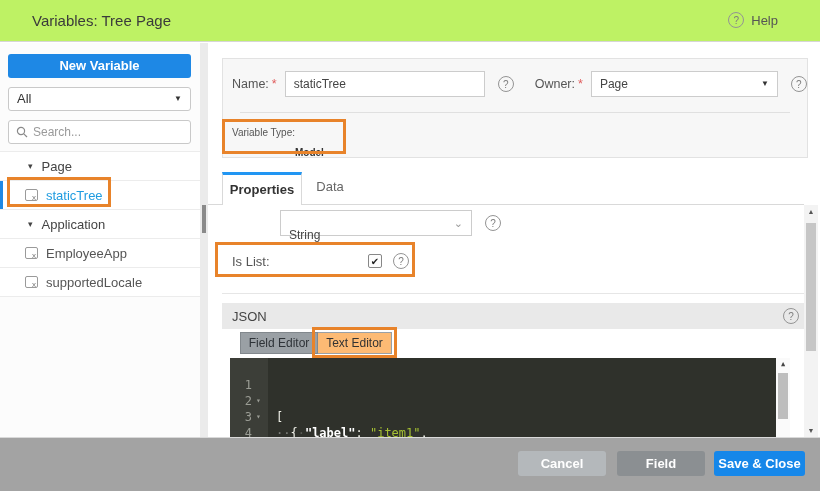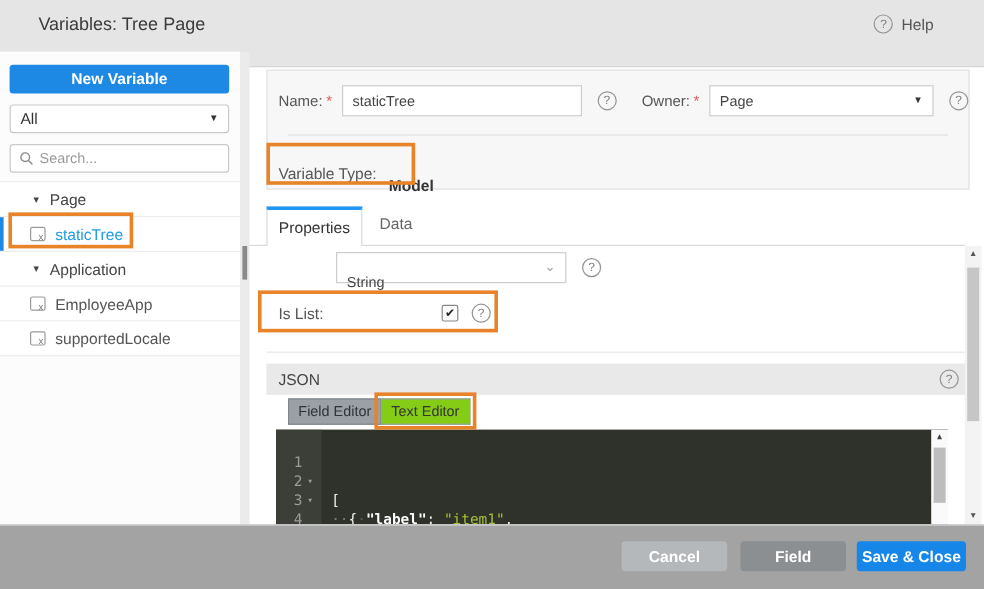--- a/index.html
+++ b/index.html
@@ -1,21 +1,21 @@
 <!DOCTYPE html>
 <html><head>
 <meta charset="utf-8">
 <style>
   * { margin:0; padding:0; box-sizing:border-box; }
   html,body { background:#fff; }
   body { font-family:"Liberation Sans", sans-serif; }
   #app { position:relative; width:820px; height:491px; background:#fff; overflow:hidden; }
 
   
-  .header { position:absolute; left:0; top:0; width:820px; height:56px; background:#e5e5e5; border-bottom:1px solid #d6d6d6; }
+  .header { position:absolute; left:0; top:0; width:820px; height:42px; background:#bef264; border-bottom:1px solid #d6d6d6; }
   .title { position:absolute; left:32px; top:0; line-height:42px; font-size:15px; color:#3b3b3b; }
   .help { position:absolute; right:42px; top:12px; display:flex; align-items:center; gap:7px; color:#555; font-size:13px; cursor:pointer; }
   .qicon { display:inline-flex; width:16px; height:16px; border:1px solid #949494; border-radius:50%; align-items:center; justify-content:center; font-size:10px; color:#7d7d7d; background:transparent; flex:none; }
 
   
   .sidebar { position:absolute; left:0; top:43px; width:200px; height:394px; background:#fcfcfc; }
   .btn-new { position:absolute; left:8px; top:11px; width:183px; height:24px; background:#1e88e5; color:#fff; font-size:13px; font-weight:bold; border-radius:3px; text-align:center; line-height:24px; cursor:pointer; }
   .filter { position:absolute; left:8px; top:44px; width:183px; height:24px; border:1px solid #c9c9c9; border-radius:3px; background:#fff; font-size:13px; color:#333; line-height:22px; padding:0 8px; cursor:pointer; }
   .filter .caret { position:absolute; right:8px; top:0; line-height:22px; font-size:8px; color:#333; }
   .search { position:absolute; left:8px; top:77px; width:183px; height:24px; border:1px solid #c9c9c9; border-radius:3px; background:#fff; display:flex; align-items:center; padding:0 7px; gap:5px; }
@@ -35,46 +35,46 @@
   
   .infobox { position:absolute; left:222px; top:58px; width:586px; height:100px; background:#f7f7f7; border:1px solid #e2e2e2; }
   .row1 { position:absolute; left:232px; top:71px; height:26px; display:flex; align-items:center; font-size:12.5px; color:#555; }
   .star { color:#e05c5c; margin-left:3px; }
   .tinput { width:200px; height:26px; border:1px solid #ccc; background:#fff; font-size:12px; color:#444; padding:0 8px; margin-left:8px; font-family:inherit; outline:none; }
   .fselect { position:relative; width:187px; height:26px; border:1px solid #ccc; background:#fff; font-size:12px; color:#444; line-height:24px; padding:0 8px; margin-left:8px; cursor:pointer; }
   .fselect .caret { position:absolute; right:8px; top:0; line-height:24px; font-size:8px; color:#333; }
   .mlicon { margin-left:13px; cursor:pointer; }
   .owner-label { margin-left:21px; }
   .hr1 { position:absolute; left:240px; top:112px; width:550px; border-top:1px solid #e0e0e0; }
-  .vtype-row { position:absolute; left:232px; top:127px; display:flex; gap:10px; font-size:13px; color:#555; align-items:center; }
+  .vtype-row { position:absolute; left:232px; top:127px; display:flex; font-size:10px; color:#555; }
   .vtype-row .val { font-weight:bold; color:#333;margin-top:20px; }
 
   
   .tabs { position:absolute; left:208px; top:172px; width:596px; height:33px; border-bottom:1px solid #d9d9d9; }
   .tab { position:absolute; top:0; height:33px; line-height:30px; text-align:center; font-size:13px; cursor:pointer; }
-  .tab.active { left:14px; width:80px; background:#fff; border:1px solid #d9d9d9; border-bottom:none; border-top:3px solid #2196f3; color:#333; }
+  .tab.active { left:14px; width:80px; background:#fff; border:1px solid #d9d9d9; border-bottom:none; border-top:3px solid #2196f3; color:#333;font-weight:bold; }
   .tab.inactive { left:94px; width:56px; color:#666; }
 
   
   .prow { position:absolute; left:232px; height:26px; display:flex; align-items:center; font-size:13px; color:#555; }
   .type-row { top:210px; }
   .islist-row { top:248px; }
   .plabel { width:136px; flex:none; }
   .pselect { position:relative; width:192px; height:26px; border:1px solid #ccc; background:#fff; font-size:12px; color:#444; line-height:24px; padding:12px 8px; cursor:pointer;margin-left:48px; }
   .pselect .chev { position:absolute; right:8px; top:0; line-height:24px; font-size:11px; color:#999; }
   .checkbox { width:14px; height:14px; border:1px solid #878787; border-radius:2px; background:#fdfdfd; display:flex; align-items:center; justify-content:center; font-size:10px; color:#222; cursor:pointer; }
   .cbicon { margin-left:11px; cursor:pointer; }
   .hr2 { position:absolute; left:222px; top:293px; width:582px; border-top:1px solid #e6e6e6; }
 
   
   .json-header { position:absolute; left:222px; top:303px; width:586px; height:26px; background:#e9e9e9; display:flex; align-items:center; justify-content:space-between; padding:0 9px 0 10px; font-size:13px; color:#444; }
   .toggle-group { position:absolute; left:240px; top:332px; display:flex;justify-content:space-between; }
   .tg { height:22px; font-size:12px; text-align:center; line-height:20px; cursor:pointer; }
   .tg-field { width:78px; background:#9aa0a5; border:1px solid #82888d; color:#2e3338; }
-  .tg-text { width:74px; background:#84cc16; border:1px solid #9aa0a5; border-left:none; color:#333; }
+  .tg-text { width:74px; background:#fdba74; border:1px solid #9aa0a5; border-left:none; color:#333; }
 
   
   .editor { position:absolute; left:230px; top:358px; width:560px; height:79px; background:#2f312b; overflow:hidden; font-family:"DejaVu Sans Mono", monospace; font-size:12px; }
   .gutter { position:absolute; left:0; top:0; width:38px; height:100%; background:#3c3e38; }
   .eline { position:absolute; left:0; width:100%; height:16px; line-height:16px; white-space:pre; }
   .lnum { position:absolute; left:0; width:22px; text-align:right; color:#9b9d95; }
   .lfold { position:absolute; left:26px; width:10px; font-size:8px; color:#9b9d95; }
   .code { position:absolute; left:46px; }
   .k { font-weight:bold; color:#ffffff; }
   .v { color:#a5c032; }

